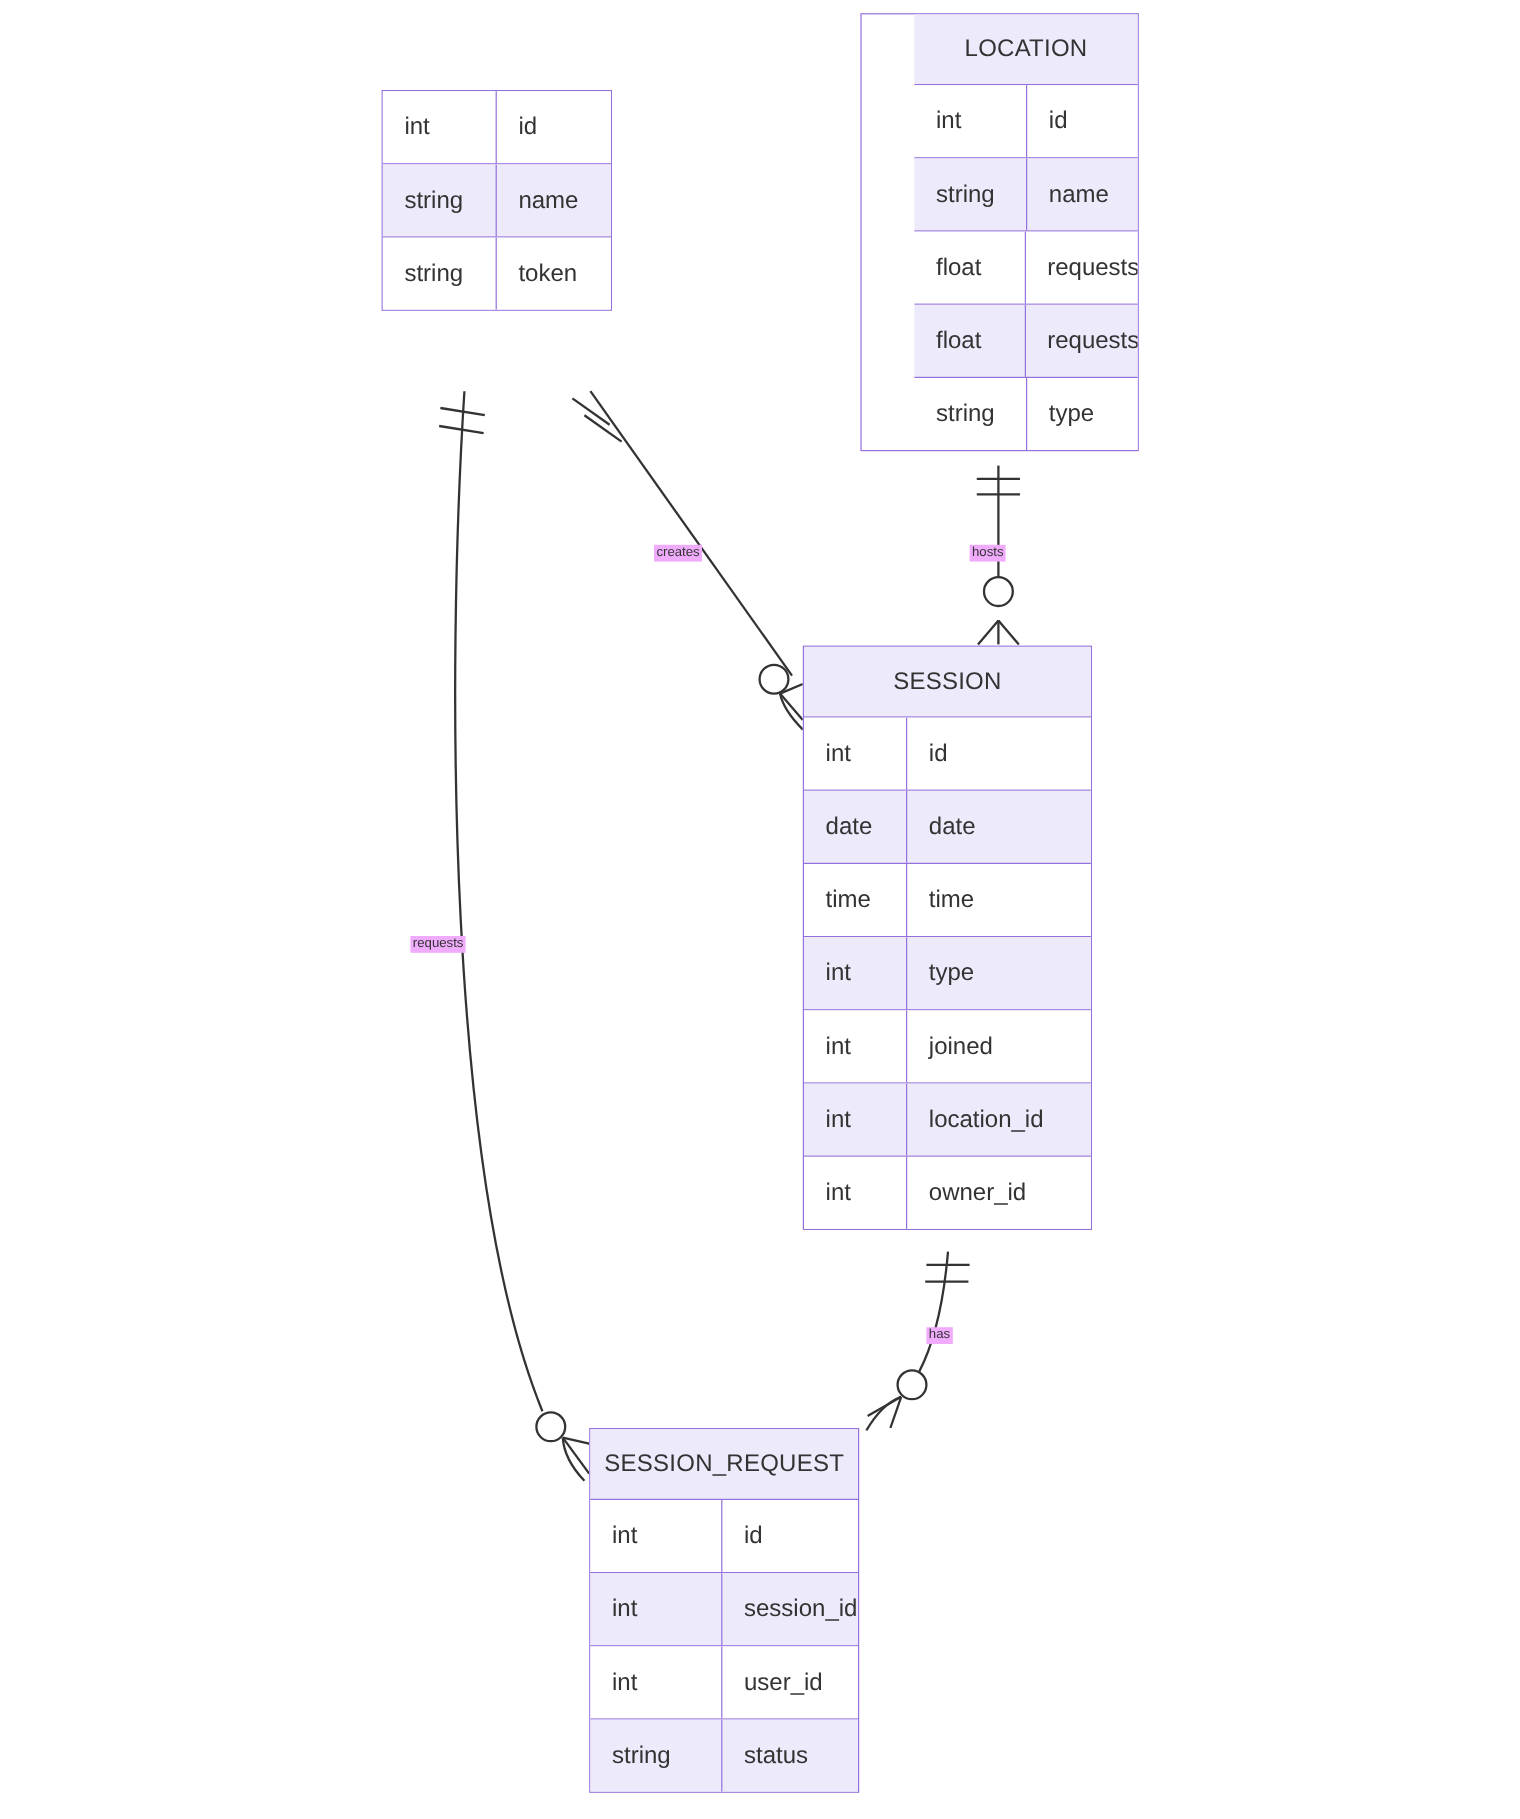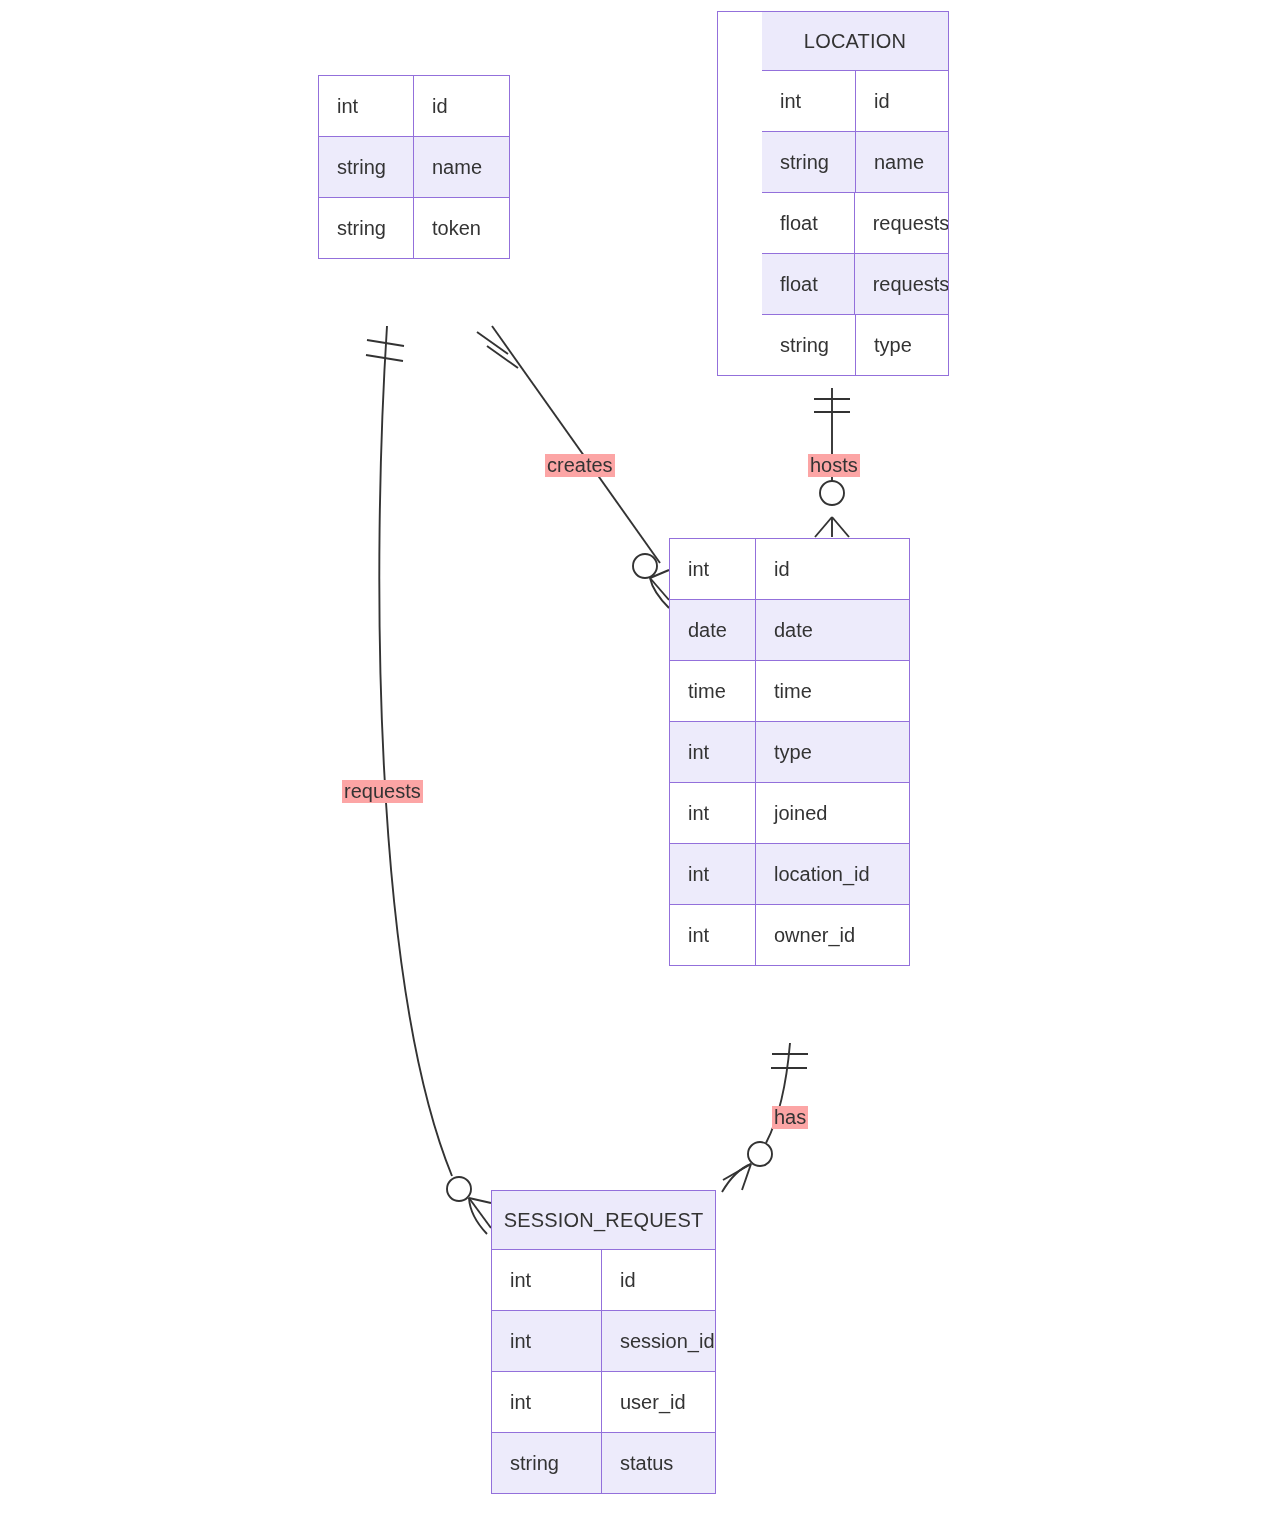--- a/index.html
+++ b/index.html
@@ -69,23 +69,23 @@
     padding: 20px 0 20px 18px;
     box-sizing: border-box;
     white-space: nowrap;
     overflow: hidden;
   }
   .cell-type {
     border-right: 1.6px solid #9370DB;
   }
   .rel-label {
     position: absolute;
-    font-size: 20px;
+    font-size: 11px;
     color: #333333;
-    background: #fca5a5;
+    background: #f0abfc;
     line-height: 1.05;
     padding: 1px 2px;
     white-space: nowrap;
     z-index: 3;
   }
   .edge-path {
     fill: none;
     stroke: #333333;
     stroke-width: 1.9px;
   }
@@ -187,20 +187,21 @@
         <div class="cell cell-name">requests</div>
       </div>
       <div class="entity-row">
         <div class="cell cell-type" style="width:94px;">string</div>
         <div class="cell cell-name">type</div>
       </div>
     </div>
   </div>
 
   <div class="entity" style="left:669px; top:538px; width:241px;">
+    <div class="entity-header">SESSION</div>
     <div class="entity-rows">
       <div class="entity-row">
         <div class="cell cell-type" style="width:86px;">int</div>
         <div class="cell cell-name">id</div>
       </div>
       <div class="entity-row alt">
         <div class="cell cell-type" style="width:86px;">date</div>
         <div class="cell cell-name">date</div>
       </div>
       <div class="entity-row">

